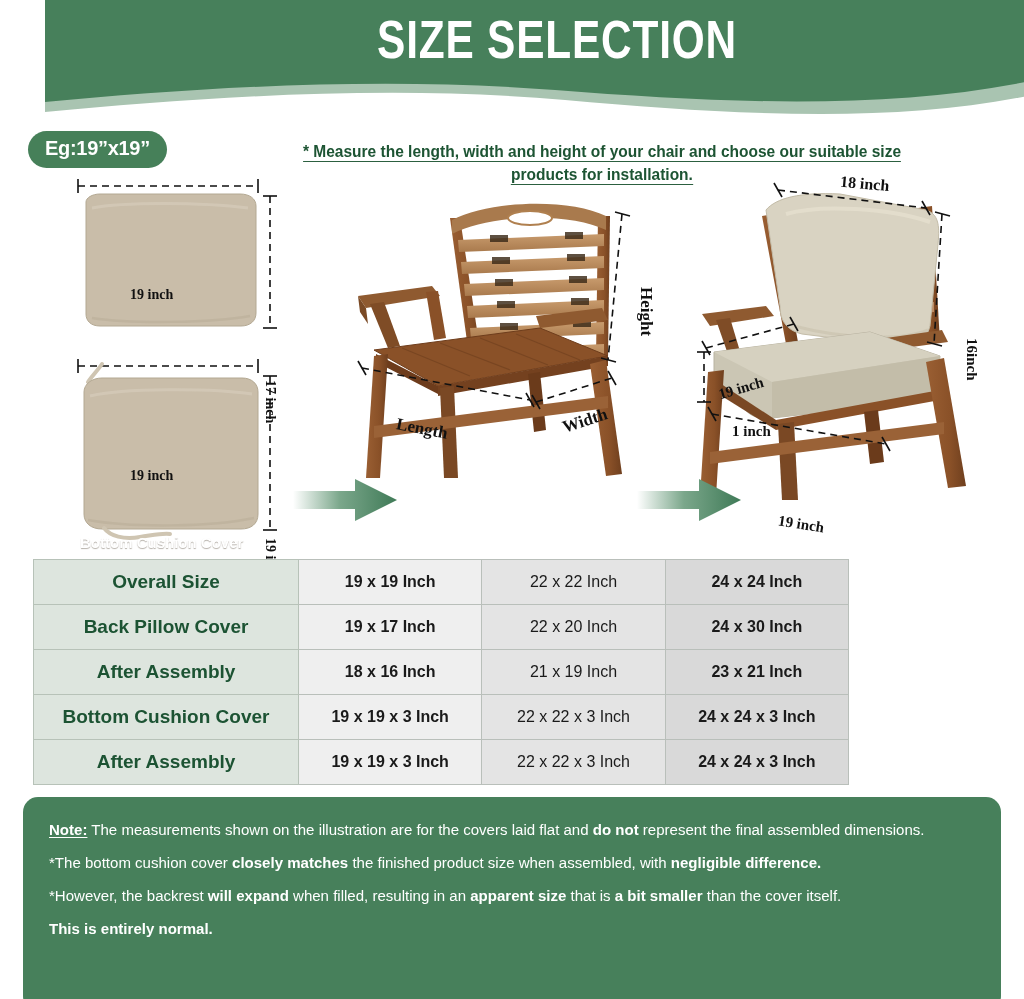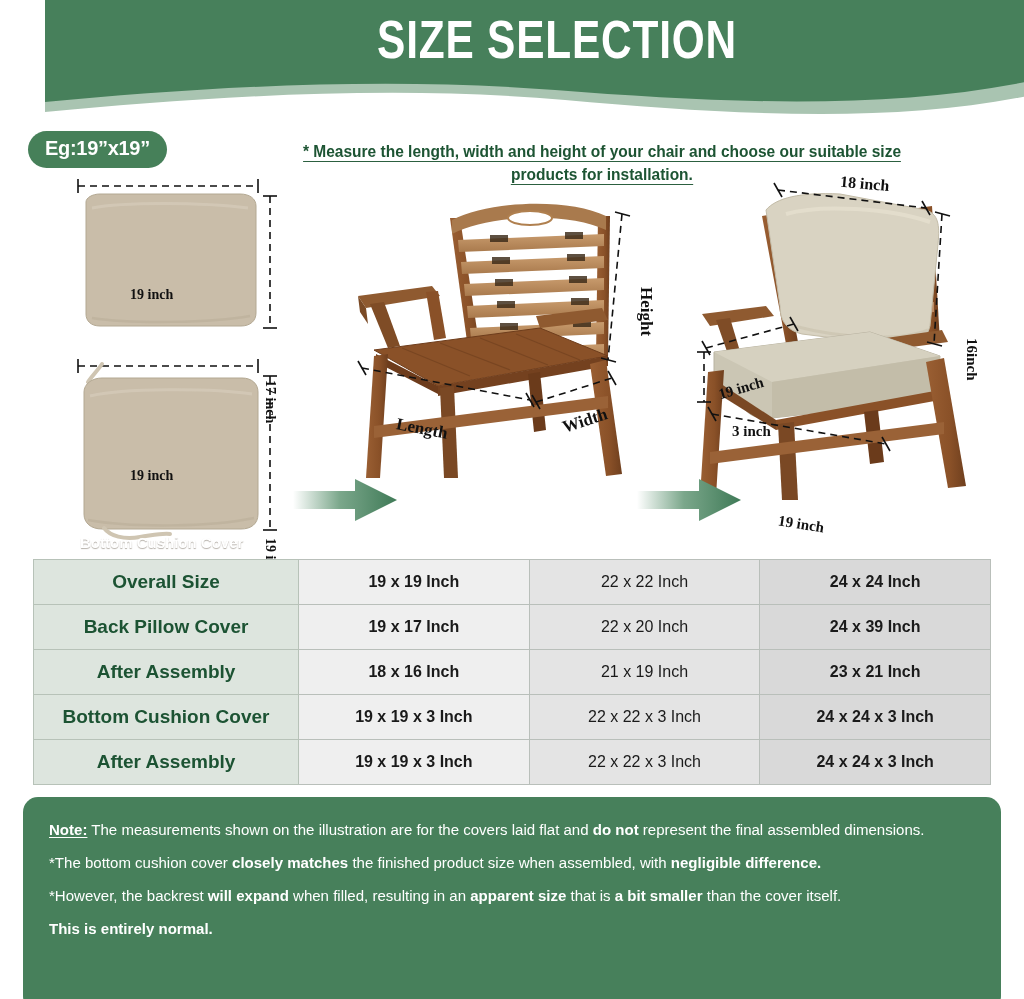--- a/index.html
+++ b/index.html
@@ -76,21 +76,21 @@
     white-space:nowrap;
     text-shadow:0 1px 1px rgba(90,80,65,.45);
   }
   .vert{
     writing-mode:vertical-rl;
     text-orientation:mixed;
   }
   
   .tbl{
     position:absolute;left:33px;top:559px;
-    width:958px;
+    width:816px;
     border-collapse:collapse;
     table-layout:fixed;
   }
   .tbl td{
     height:42px;
     border:1px solid #b9bfba;
     text-align:center;
     vertical-align:middle;
     font-family:"Liberation Sans",sans-serif;
   }
@@ -327,21 +327,21 @@
     <line x1="7" y1="186" x2="21" y2="186" stroke="#111" stroke-width="1.6"></line>
     <line x1="7" y1="236" x2="21" y2="236" stroke="#111" stroke-width="1.6"></line>
 
     <line x1="22" y1="248" x2="196" y2="278" stroke="#111" stroke-width="1.6" stroke-dasharray="7,5"></line>
     <line x1="18" y1="241" x2="26" y2="255" stroke="#111" stroke-width="1.6"></line>
     <line x1="192" y1="271" x2="200" y2="285" stroke="#111" stroke-width="1.6"></line>
   </svg>
   <div class="dim-label" style="left:840px;top:57px;font-size:16px;transform:rotate(5deg);">18 inch</div>
   <div class="dim-label vert" style="left:963px;top:220px;font-size:15px;">16inch</div>
   <div class="dim-label" style="left:718px;top:262px;font-size:15px;transform:rotate(-16deg);">19 inch</div>
-  <div class="dim-label" style="left:732px;top:305px;font-size:15px;">3 inch</div>
+  <div class="dim-label" style="left:732px;top:305px;font-size:15px;">1 inch</div>
   <div class="dim-label" style="left:778px;top:398px;font-size:15px;transform:rotate(9deg);">19 inch</div>
 
   <svg width="110" height="50" style="position:absolute;left:293px;top:357px;" viewBox="0 0 110 50">
     <defs>
       <linearGradient id="ag1" x1="0" y1="0" x2="1" y2="0">
         <stop offset="0%" stop-color="#ffffff"></stop>
           <stop offset="45%" stop-color="#7ba78b"></stop>
           <stop offset="100%" stop-color="#3f7a57"></stop>
       </linearGradient>
     </defs>
@@ -364,21 +364,21 @@
     <tr>
       <td class="rowhead">Overall Size</td>
       <td class="c1">19 x 19 Inch</td>
       <td class="c2">22 x 22 Inch</td>
       <td class="c3">24 x 24 Inch</td>
     </tr>
     <tr>
       <td class="rowhead">Back Pillow Cover</td>
       <td class="c1">19 x 17 Inch</td>
       <td class="c2">22 x 20 Inch</td>
-      <td class="c3">24 x 39 Inch</td>
+      <td class="c3">24 x 30 Inch</td>
     </tr>
     <tr>
       <td class="rowhead">After Assembly</td>
       <td class="c1">18 x 16 Inch</td>
       <td class="c2">21 x 19 Inch</td>
       <td class="c3">23 x 21 Inch</td>
     </tr>
     <tr>
       <td class="rowhead">Bottom Cushion Cover</td>
       <td class="c1">19 x 19 x 3 Inch</td>

